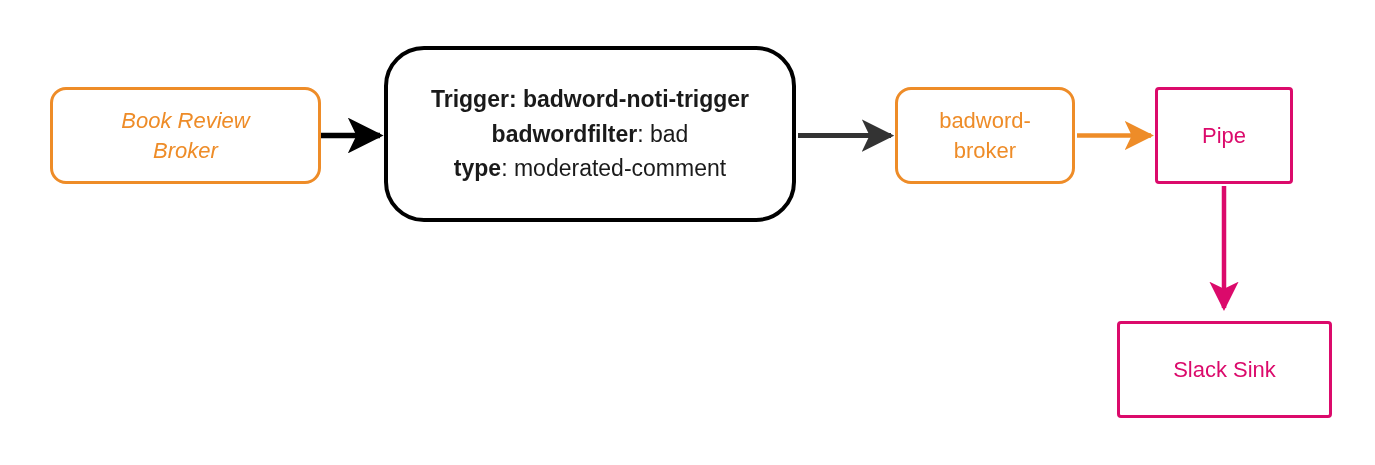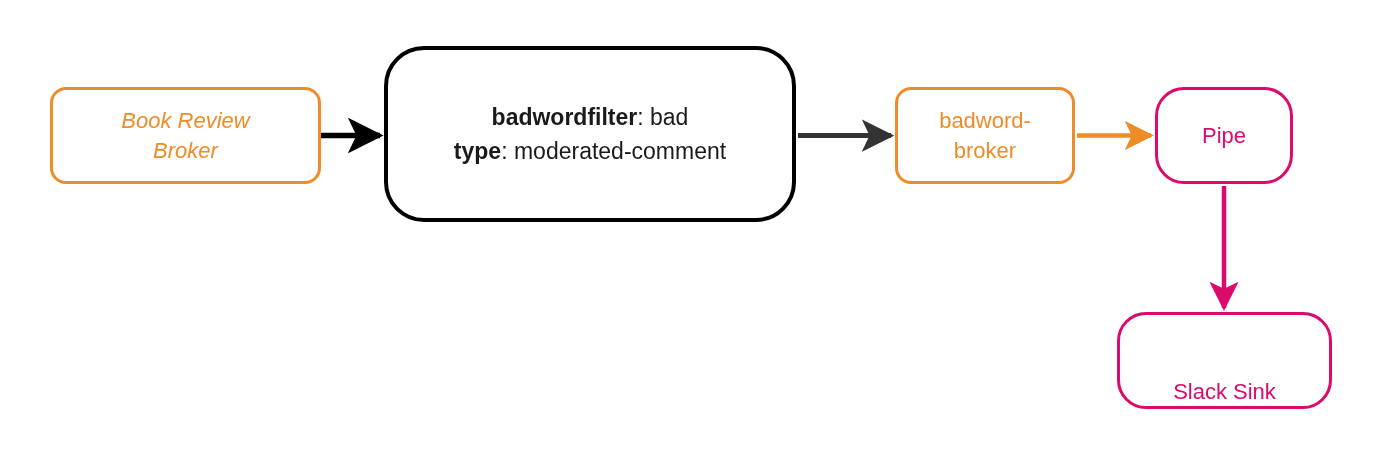--- a/index.html
+++ b/index.html
@@ -36,21 +36,21 @@
   }
   .node-orange {
     border: 3px solid #EE8C28;
     border-radius: 16px;
     color: #EE8C28;
     font-size: 22px;
     line-height: 1.32;
   }
   .node-crimson {
     border: 3.5px solid #DB0A6B;
-    border-radius: 29px;
+    border-radius: 4px;
     color: #DB0A6B;
     font-size: 22px;
     line-height: 1.32;
   }
   .node-trigger {
     border: 4px solid #000000;
     border-radius: 40px;
     color: #1a1a1a;
     font-size: 23px;
     line-height: 1.5;
@@ -64,21 +64,21 @@
   }
   .node-trigger .val {
     font-weight: normal;
   }
 
   
   #node-book-review-broker { left: 50px;  top: 87px;  width: 271px; height: 97px; font-style: italic; }
   #node-trigger           { left: 384px; top: 46px;  width: 412px; height: 176px; }
   #node-badword-broker    { left: 895px; top: 87px;  width: 180px; height: 97px; justify-content: center; }
   #node-pipe              { left: 1155px; top: 87px; width: 138px; height: 97px; }
-  #node-slack-sink        { left: 1117px; top: 312px; width: 215px; height: 97px; align-items: flex-end; }
+  #node-slack-sink        { left: 1117px; top: 321px; width: 215px; height: 97px; }
 </style>
 </head>
 <body>
 
 <div id="diagram-canvas">
 
   <svg id="edge-layer" viewBox="0 0 1375 465" xmlns="http://www.w3.org/2000/svg">
     <defs>
       <marker id="arrow-black" viewBox="0 0 10 10" refX="9" refY="5" markerWidth="6.5" markerHeight="6.5" orient="auto-start-reverse">
         <path d="M 0 0 L 10 5 L 0 10 L 2.4 5 z" fill="#000000"></path>
@@ -105,20 +105,24 @@
 
   <div class="node node-orange" id="node-book-review-broker">
     <div>
       <span>Book Review</span><br>
       <span>Broker</span>
     </div>
   </div>
 
   <div class="node node-trigger" id="node-trigger">
     <div>
+      <div class="line-strong">
+        <span>Trigger:</span>
+        <span>badword-noti-trigger</span>
+      </div>
       <div>
         <span class="key">badwordfilter</span><span class="val">: </span><span class="val">bad</span>
       </div>
       <div>
         <span class="key">type</span><span class="val">: </span><span class="val">moderated-comment</span>
       </div>
     </div>
   </div>
 
   <div class="node node-orange" id="node-badword-broker">

